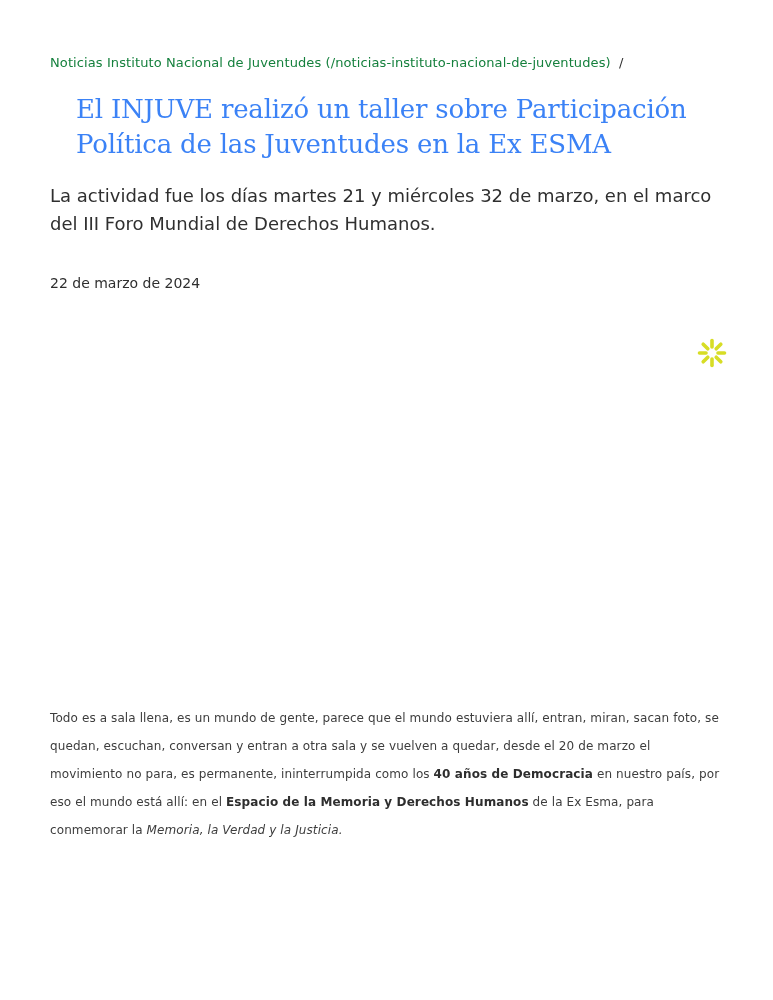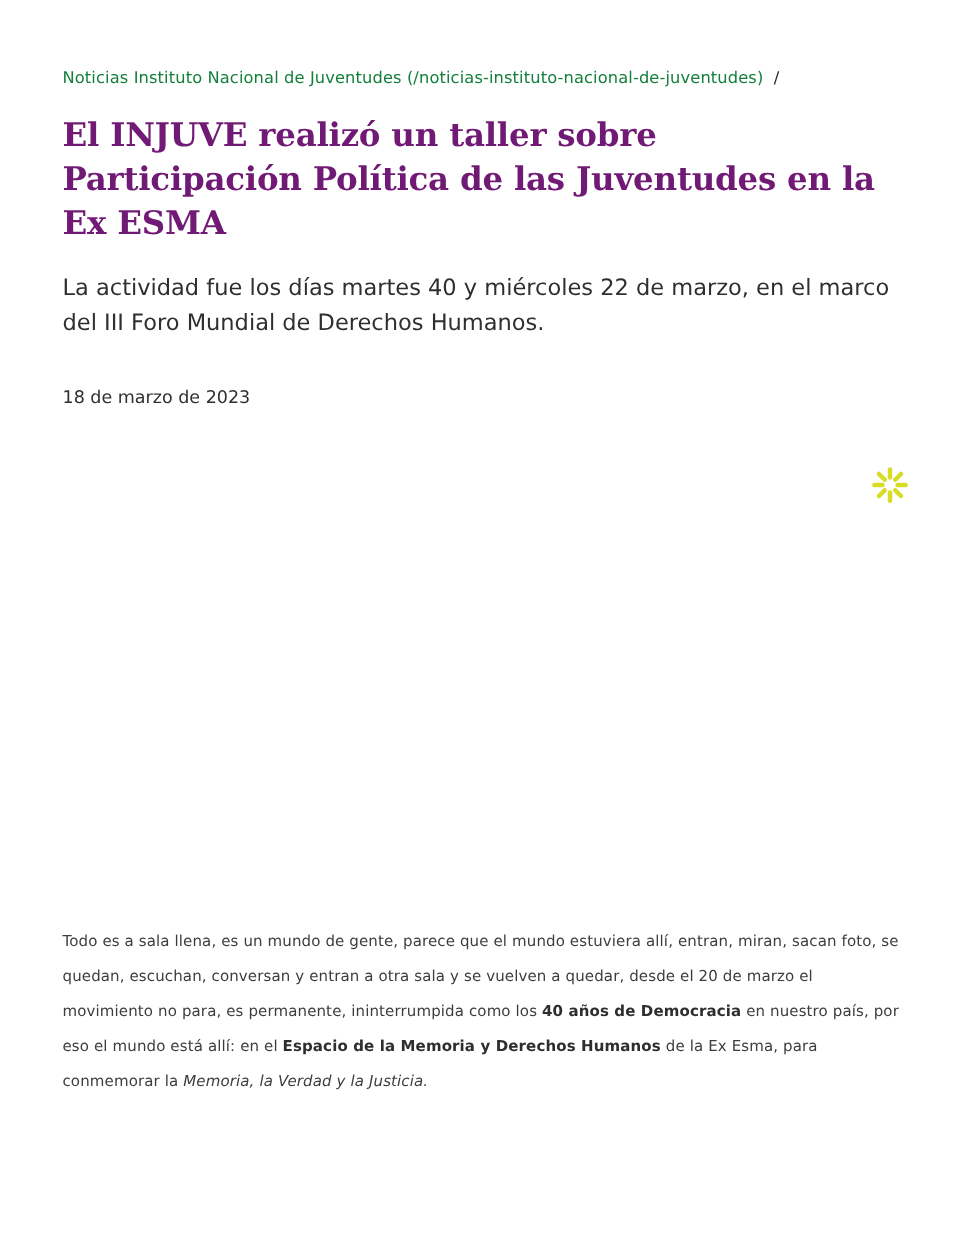--- a/index.html
+++ b/index.html
@@ -29,26 +29,27 @@
     text-decoration: none;
     cursor: pointer;
   }
   .breadcrumb-sep {
     color: #2d2d2d;
     margin-left: 4px;
   }
   .title {
     font-family: "DejaVu Serif", "Liberation Serif", serif;
     font-size: 26px;
-    font-weight: 700;
+    font-weight: 400;
     line-height: 35px;
-    color: #701a75;
+    color: #3b82f6;
     max-width: 690px;
     margin-bottom: 20px;
     letter-spacing: -0.2px;
+    margin-left: 26px;
   }
   .lede {
     font-size: 18px;
     line-height: 28px;
     color: #2f2f2f;
     max-width: 665px;
     margin-bottom: 36px;
   }
   .date {
     font-size: 14px;
@@ -86,23 +87,23 @@
 
 <div class="page">
 
   <nav class="breadcrumb">
     <a href="#" class="breadcrumb-link">Noticias Instituto Nacional de Juventudes (/noticias-instituto-nacional-de-juventudes)</a>
     <span class="breadcrumb-sep">/</span>
   </nav>
 
   <h1 class="title">El INJUVE realizó un taller sobre Participación Política de las Juventudes en la Ex ESMA</h1>
 
-  <p class="lede">La actividad fue los días martes 40 y miércoles 22 de marzo, en el marco del III Foro Mundial de Derechos Humanos.</p>
+  <p class="lede">La actividad fue los días martes 21 y miércoles 32 de marzo, en el marco del III Foro Mundial de Derechos Humanos.</p>
 
-  <p class="date">18 de marzo de 2023</p>
+  <p class="date">22 de marzo de 2024</p>
 
   <div class="image-area">
     <span class="spinner">
       <svg width="30" height="30" viewBox="0 0 30 30" aria-hidden="true">
         <g stroke-width="3.6" stroke-linecap="round" fill="none" stroke="#d7dd25">
           <line x1="15" y1="2.5" x2="15" y2="9"></line>
           <line x1="15" y1="21" x2="15" y2="27.5"></line>
           <line x1="2.5" y1="15" x2="9" y2="15"></line>
           <line x1="21" y1="15" x2="27.5" y2="15"></line>
           <line x1="6.2" y1="6.2" x2="10.8" y2="10.8"></line>

